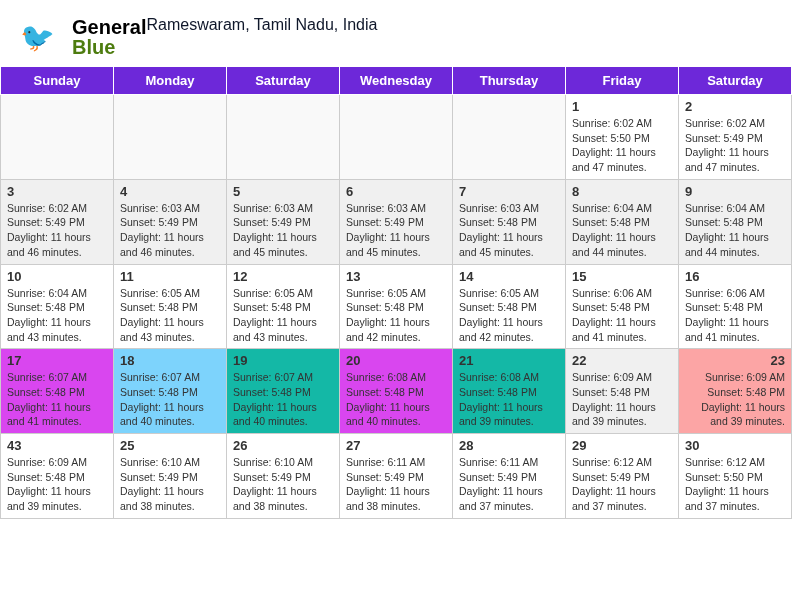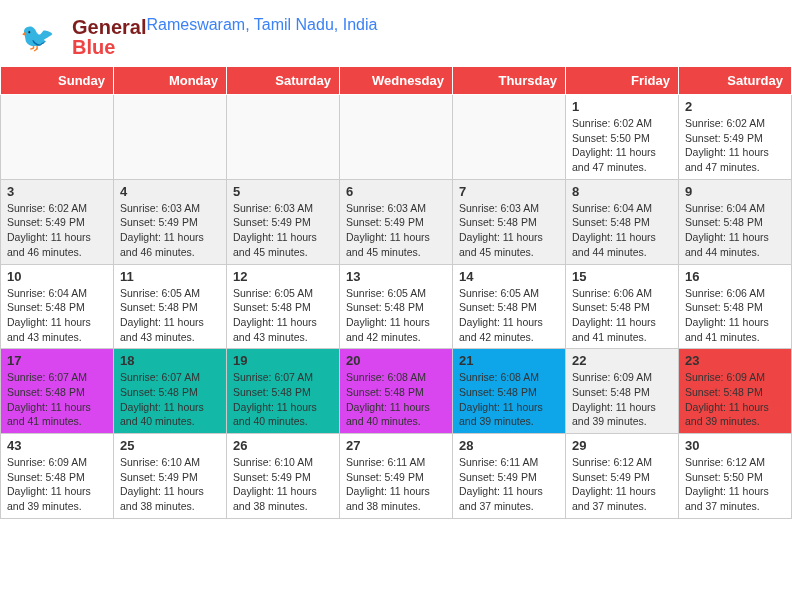--- a/index.html
+++ b/index.html
@@ -2,24 +2,24 @@
 <html><head>
   <meta charset="utf-8">
   <style>
     * { box-sizing: border-box; margin: 0; padding: 0; }
     body { font-family: Arial, sans-serif; background: #fff; width: 792px; min-height: 612px; }
     
     .header { display: flex; align-items: flex-start; padding: 16px 20px 8px 20px; }
     
     .title-section { text-align: right; }
     .month-title { font-size: 36px; font-weight: bold; color: #333; }
-    .location { font-size: 16px; color: #3b82f6; }
+    .location { font-size: 16px; color: #0f172a; }
     
     .calendar { width: 100%; border-collapse: collapse; margin: 0; }
-    .calendar th { background: #ef4444; color: #fff; text-align: right; padding: 6px 8px; font-size: 13px; border: 1px solid #fff; }
+    .calendar th { background: #6d28d9; color: #fff; text-align: center; padding: 6px 8px; font-size: 13px; border: 1px solid #fff; }
     .calendar td { border: 1px solid #ccc; vertical-align: top; padding: 4px 6px; font-size: 11px; color: #333; width: 14.28%; min-height: 80px; }
     .calendar td.empty { background: #f9f9f9; }
     .day-num { font-size: 13px; font-weight: bold; display: block; margin-bottom: 2px; }
     .day-info { font-size: 10.5px; line-height: 1.4; }
     
     .logo-container { display: flex; align-items: center; gap: 4px; }
   </style>
 </head>
 <body>
 
@@ -27,24 +27,24 @@
 
   <div class="header">
     <div class="logo-container">
       <div style="font-size:0; line-height:0;">
         <svg width="48" height="40" viewBox="0 0 48 40">
           <text x="0" y="30" font-size="28" fill="#2a6ab5">🐦</text>
         </svg>
       </div>
       <div>
         <div style="font-size:20px; font-weight:bold; line-height:1.1;">
-          <span style="color:#7f1d1d;">General</span>
+          <span style="color:#000000;">General</span>
         </div>
         <div style="font-size:20px; font-weight:bold; line-height:1.1; margin-top:-2px;">
-          <span style="color:#ef4444;">Blue</span>
+          <span style="color:#4d7c0f;">Blue</span>
         </div>
       </div>
     </div>
     <div class="title-section">
       <div class="location">Rameswaram, Tamil Nadu, India</div>
     </div>
   </div>
 
   <table class="calendar">
     <thead>
@@ -166,51 +166,51 @@
 Daylight: 11 hours and 41 minutes.</div>
           </td>
         </tr>
         <tr>
           <td style="background: #d946ef;">
             <span class="day-num">17</span>
             <div class="day-info" style="white-space: pre-line;">Sunrise: 6:07 AM
 Sunset: 5:48 PM
 Daylight: 11 hours and 41 minutes.</div>
           </td>
-          <td style="background: #14b8a6;">
+          <td style="background: #7dd3fc;">
             <span class="day-num">18</span>
             <div class="day-info" style="white-space: pre-line;">Sunrise: 6:07 AM
 Sunset: 5:48 PM
 Daylight: 11 hours and 40 minutes.</div>
           </td>
           <td style="background: #14b8a6;">
             <span class="day-num">19</span>
             <div class="day-info" style="white-space: pre-line;">Sunrise: 6:07 AM
 Sunset: 5:48 PM
 Daylight: 11 hours and 40 minutes.</div>
           </td>
           <td style="background: #d946ef;">
             <span class="day-num">20</span>
             <div class="day-info" style="white-space: pre-line;">Sunrise: 6:08 AM
 Sunset: 5:48 PM
 Daylight: 11 hours and 40 minutes.</div>
           </td>
-          <td style="background: #0ea5e9; margin-top: 44px;">
+          <td style="background: #14b8a6; margin-top: 44px;">
             <span class="day-num">21</span>
             <div class="day-info" style="white-space: pre-line;">Sunrise: 6:08 AM
 Sunset: 5:48 PM
 Daylight: 11 hours and 39 minutes.</div>
           </td>
           <td style="background: rgb(240, 240, 240);">
             <span class="day-num">22</span>
             <div class="day-info" style="white-space: pre-line;">Sunrise: 6:09 AM
 Sunset: 5:48 PM
 Daylight: 11 hours and 39 minutes.</div>
           </td>
-          <td style="background: #ef4444;">
+          <td style="background: #fca5a5; text-align: right;">
             <span class="day-num">23</span>
             <div class="day-info" style="white-space: pre-line;">Sunrise: 6:09 AM
 Sunset: 5:48 PM
 Daylight: 11 hours and 39 minutes.</div>
           </td>
         </tr>
         <tr>
           <td>
             <span class="day-num">43</span>
             <div class="day-info" style="white-space: pre-line;">Sunrise: 6:09 AM

